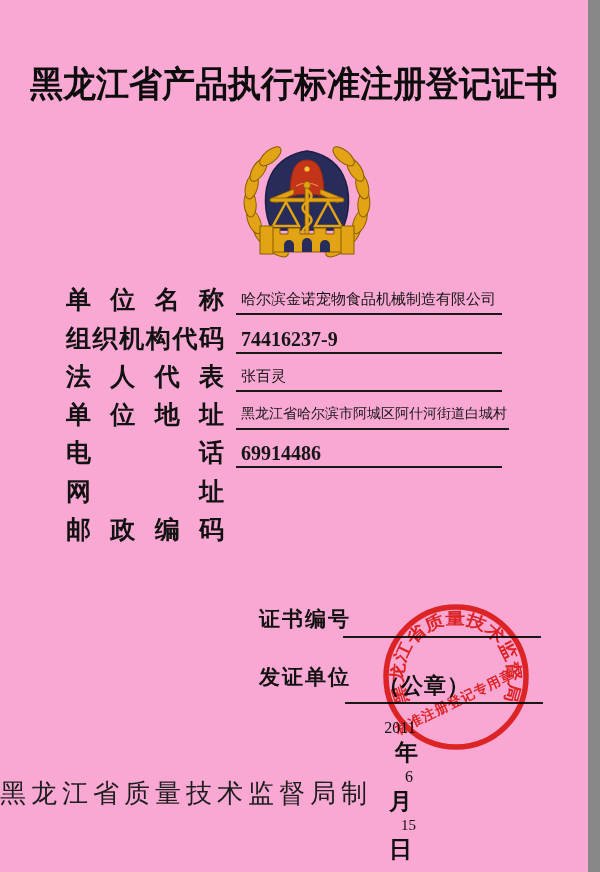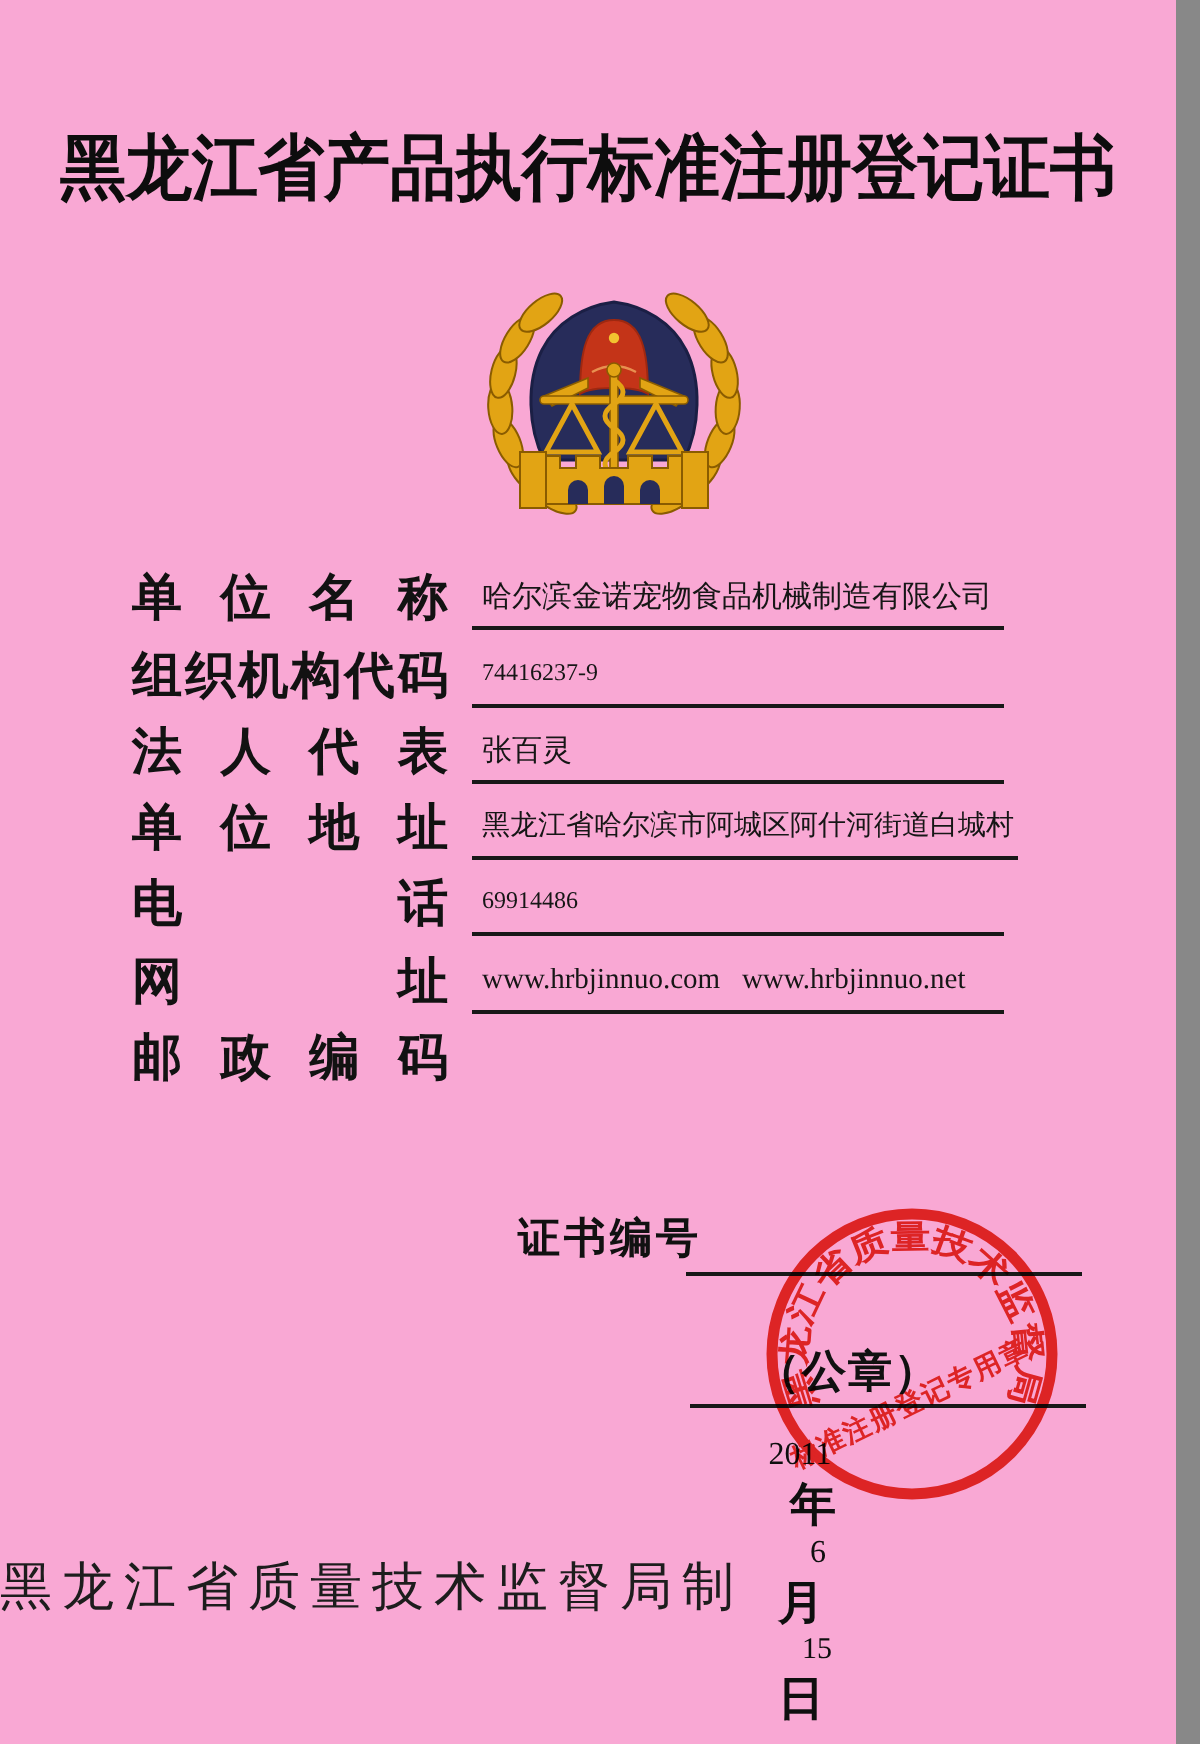--- a/index.html
+++ b/index.html
@@ -9,21 +9,21 @@
          font-size:33px;font-weight:bold;color:#0d0d0d;transform:scaleY(1.08);}
   .emblem{position:absolute;left:236px;top:136px;width:142px;height:128px;}
 
   .fields{position:absolute;left:66px;top:277px;width:436px;}
   .field-row{display:flex;align-items:flex-end;height:38.3px;}
   .field-label{width:158px;flex-shrink:0;display:flex;justify-content:space-between;
                font-size:25px;font-weight:bold;line-height:1;padding-bottom:3px;color:#121212;}
   .field-value{flex:1;margin-left:12px;border-bottom:2px solid #181818;
                padding:0 2px 2px 5px;min-height:20px;display:flex;align-items:flex-start;}
   .value-text{font-family:"Liberation Serif",serif;font-size:15px;color:#161616;white-space:pre;line-height:1.1;}
-  .value-text.num{font-size:12px;}
+  .value-text.num{font-size:20px;font-weight:bold;}
   .value-text.url{font-size:14.5px;}
   .value-text.cjk-long{font-size:14px;}
 
   .cert-no-label{position:absolute;left:259px;top:605px;font-size:21px;font-weight:bold;letter-spacing:2px;text-align:center;}
   .cert-no-field{position:absolute;left:343px;top:610px;width:198px;height:26px;
                  border-bottom:2px solid #181818;font-family:"Liberation Serif",serif;font-size:15px;}
   .issuer-label{position:absolute;left:259px;top:663px;font-size:21px;font-weight:bold;letter-spacing:2px;}
   .issuer-field{position:absolute;left:345px;top:671px;width:198px;height:31px;
                 border-bottom:2px solid #181818;}
   .issuer-value{display:inline-block;margin-left:33px;font-size:22px;font-weight:bold;letter-spacing:1px;}
@@ -155,40 +155,38 @@
         <div class="field-value">
           <span class="value-text num">69914486</span>
         </div>
       </div>
 
       <div class="field-row">
         <div class="field-label">
           <span>网</span>
           <span>址</span>
         </div>
-        <div class="field-value">
-          <span class="value-text url">www.hrbjinnuo.com   www.hrbjinnuo.net</span>
-        </div>
       </div>
 
       <div class="field-row">
         <div class="field-label">
           <span>邮</span>
           <span>政</span>
           <span>编</span>
           <span>码</span>
         </div>
       </div>
     </div>
 
   <div class="cert-no-label">证书编号</div>
   <div class="cert-no-field">
     <span></span>
   </div>
 
+  <div class="issuer-label">发证单位</div>
   <div class="issuer-field">
     <span class="issuer-value">（公章）</span>
   </div>
 
   <div class="date-line">
     <span class="d-num">2011</span>
     <span class="d-unit m-year">年</span>
     <span class="d-num m-mnum">6</span>
     <span class="d-unit m-munit">月</span>
     <span class="d-num day m-dnum">15</span>

